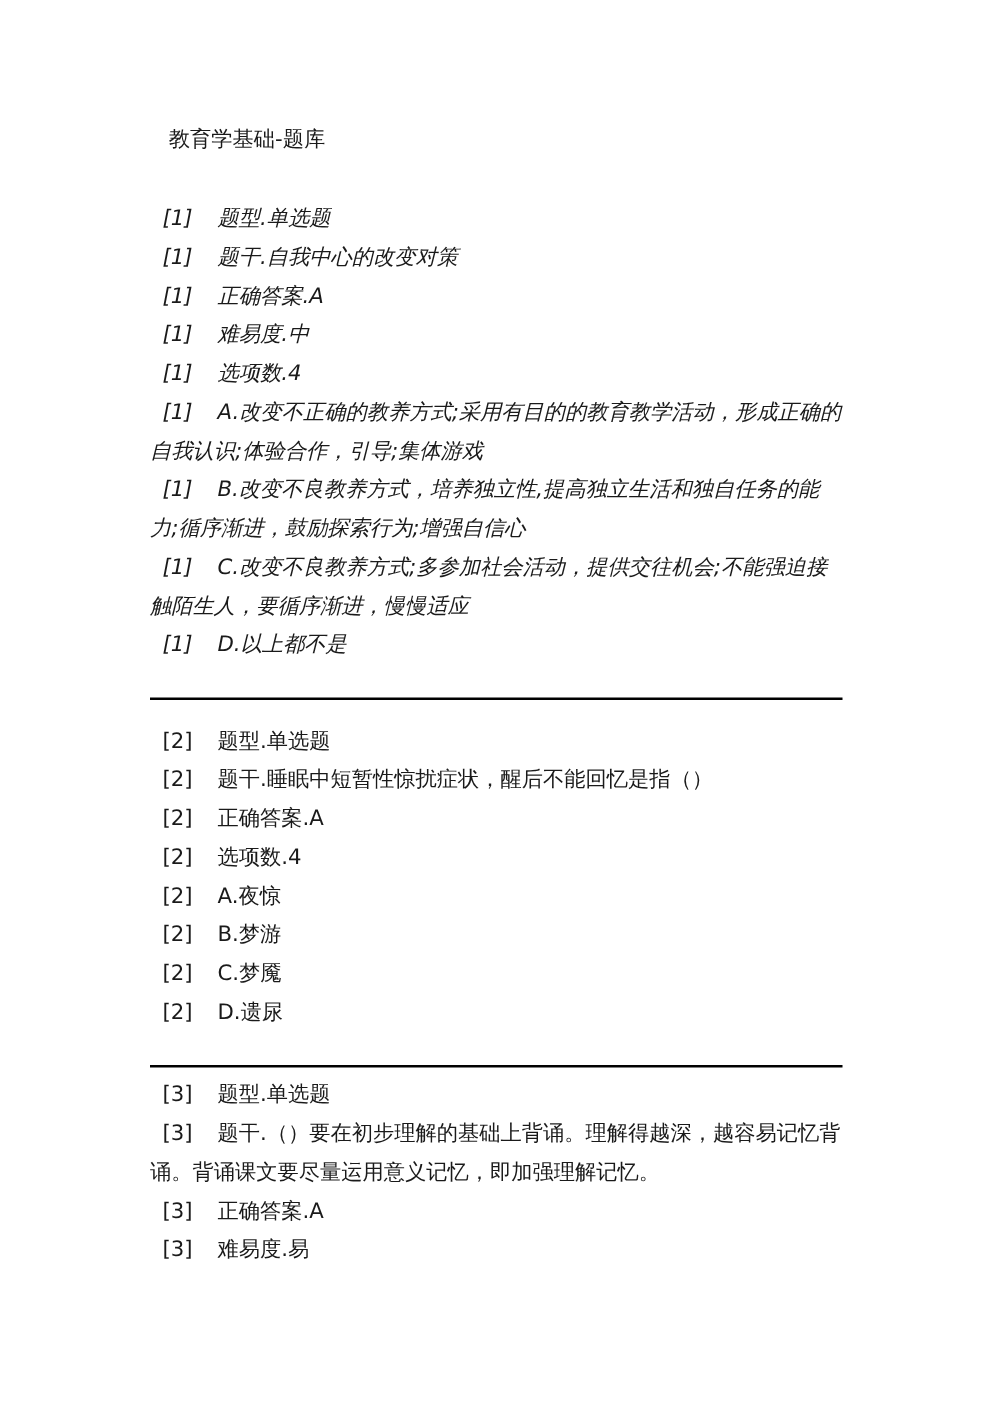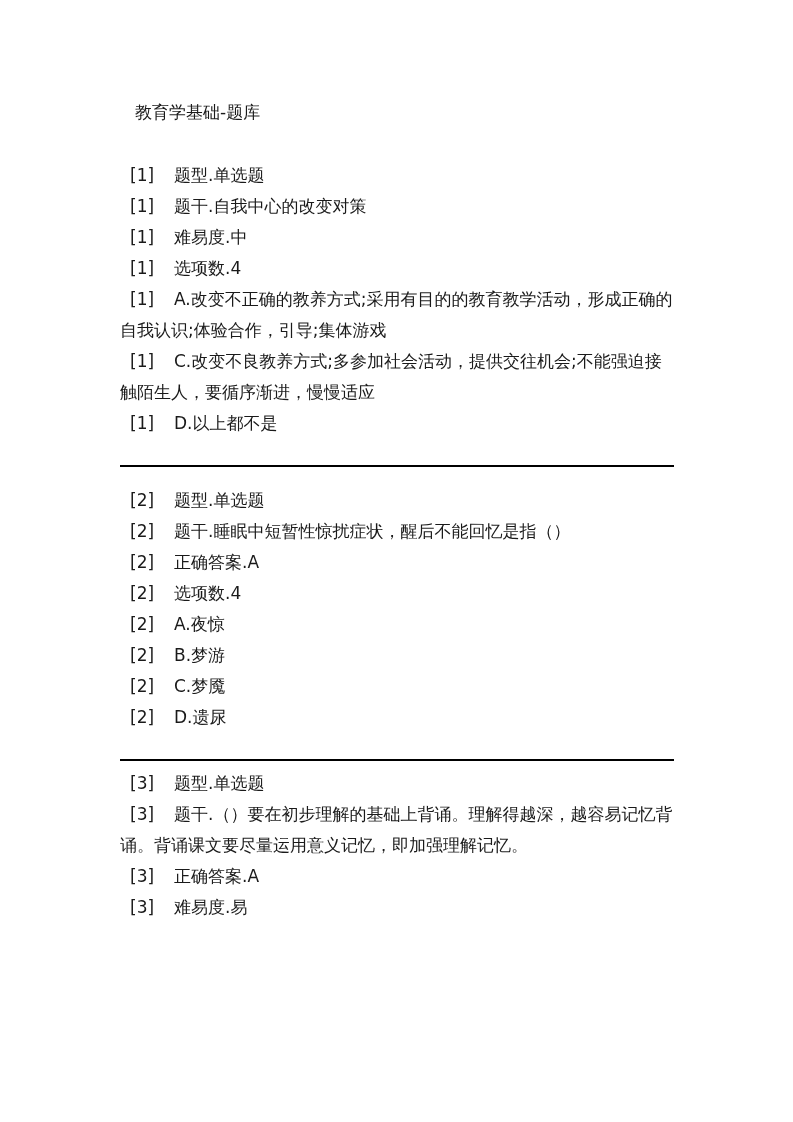--- a/index.html
+++ b/index.html
@@ -60,26 +60,28 @@
     }
   </style>
 </head>
 <body>
 
 <div class="page">
   <div class="doc-title">教育学基础-题库</div>
 
   <div class="content">
 
-    <div class="block" style="padding-top:0px;">
+    <div class="block" style="padding-top:0px;font-style:italic;">
       <div class="line"><span class="idx">[1]</span><span class="txt">题型.单选题</span></div>
       <div class="line"><span class="idx">[1]</span><span class="txt">题干.自我中心的改变对策</span></div>
+      <div class="line"><span class="idx">[1]</span><span class="txt">正确答案.A</span></div>
       <div class="line"><span class="idx">[1]</span><span class="txt">难易度.中</span></div>
       <div class="line"><span class="idx">[1]</span><span class="txt">选项数.4</span></div>
       <div class="line"><span class="idx">[1]</span><span class="txt">A.改变不正确的教养方式;采用有目的的教育教学活动，形成正确的自我认识;体验合作，引导;集体游戏</span></div>
+      <div class="line"><span class="idx">[1]</span><span class="txt">B.改变不良教养方式，培养独立性,提高独立生活和独自任务的能力;循序渐进，鼓励探索行为;增强自信心</span></div>
       <div class="line"><span class="idx">[1]</span><span class="txt">C.改变不良教养方式;多参加社会活动，提供交往机会;不能强迫接触陌生人，要循序渐进，慢慢适应</span></div>
       <div class="line"><span class="idx">[1]</span><span class="txt">D.以上都不是</span></div>
     </div>
 
     <div style="height:26px;"></div>
     <div class="sep"></div>
 
     <div class="block" style="padding-top:18px;">
       <div class="line"><span class="idx">[2]</span><span class="txt">题型.单选题</span></div>
       <div class="line"><span class="idx">[2]</span><span class="txt">题干.睡眠中短暂性惊扰症状，醒后不能回忆是指（）</span></div>

